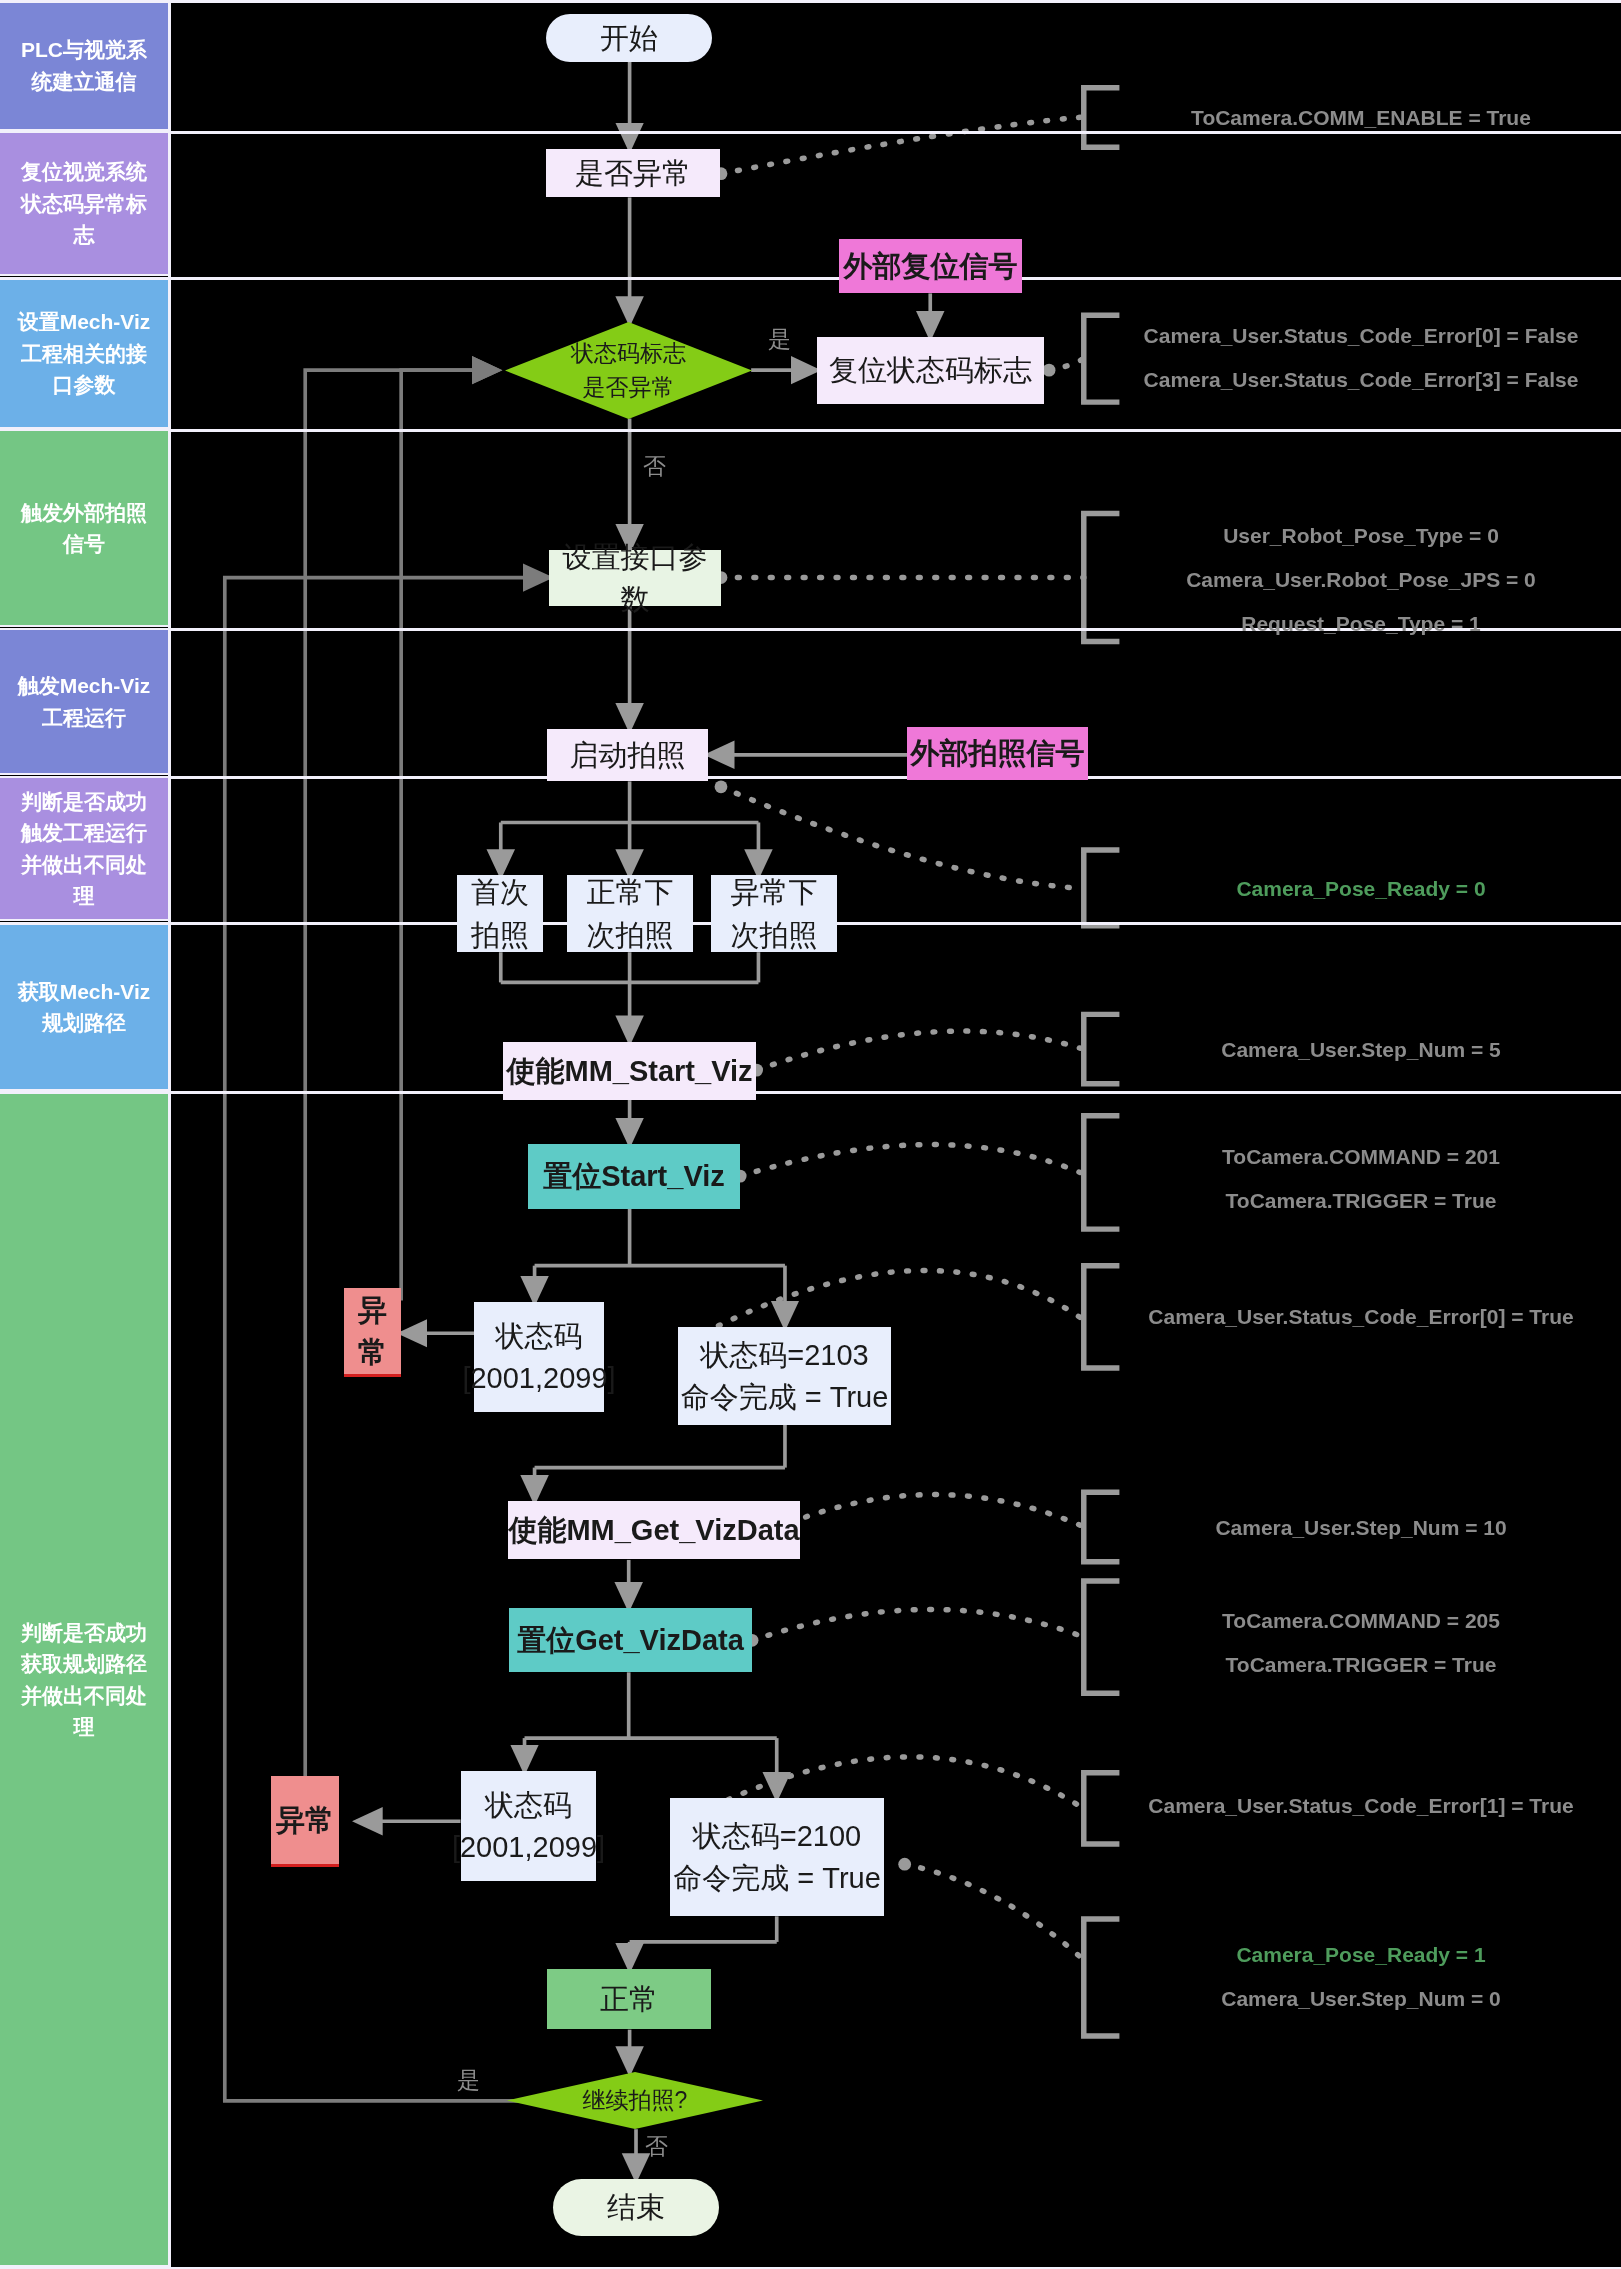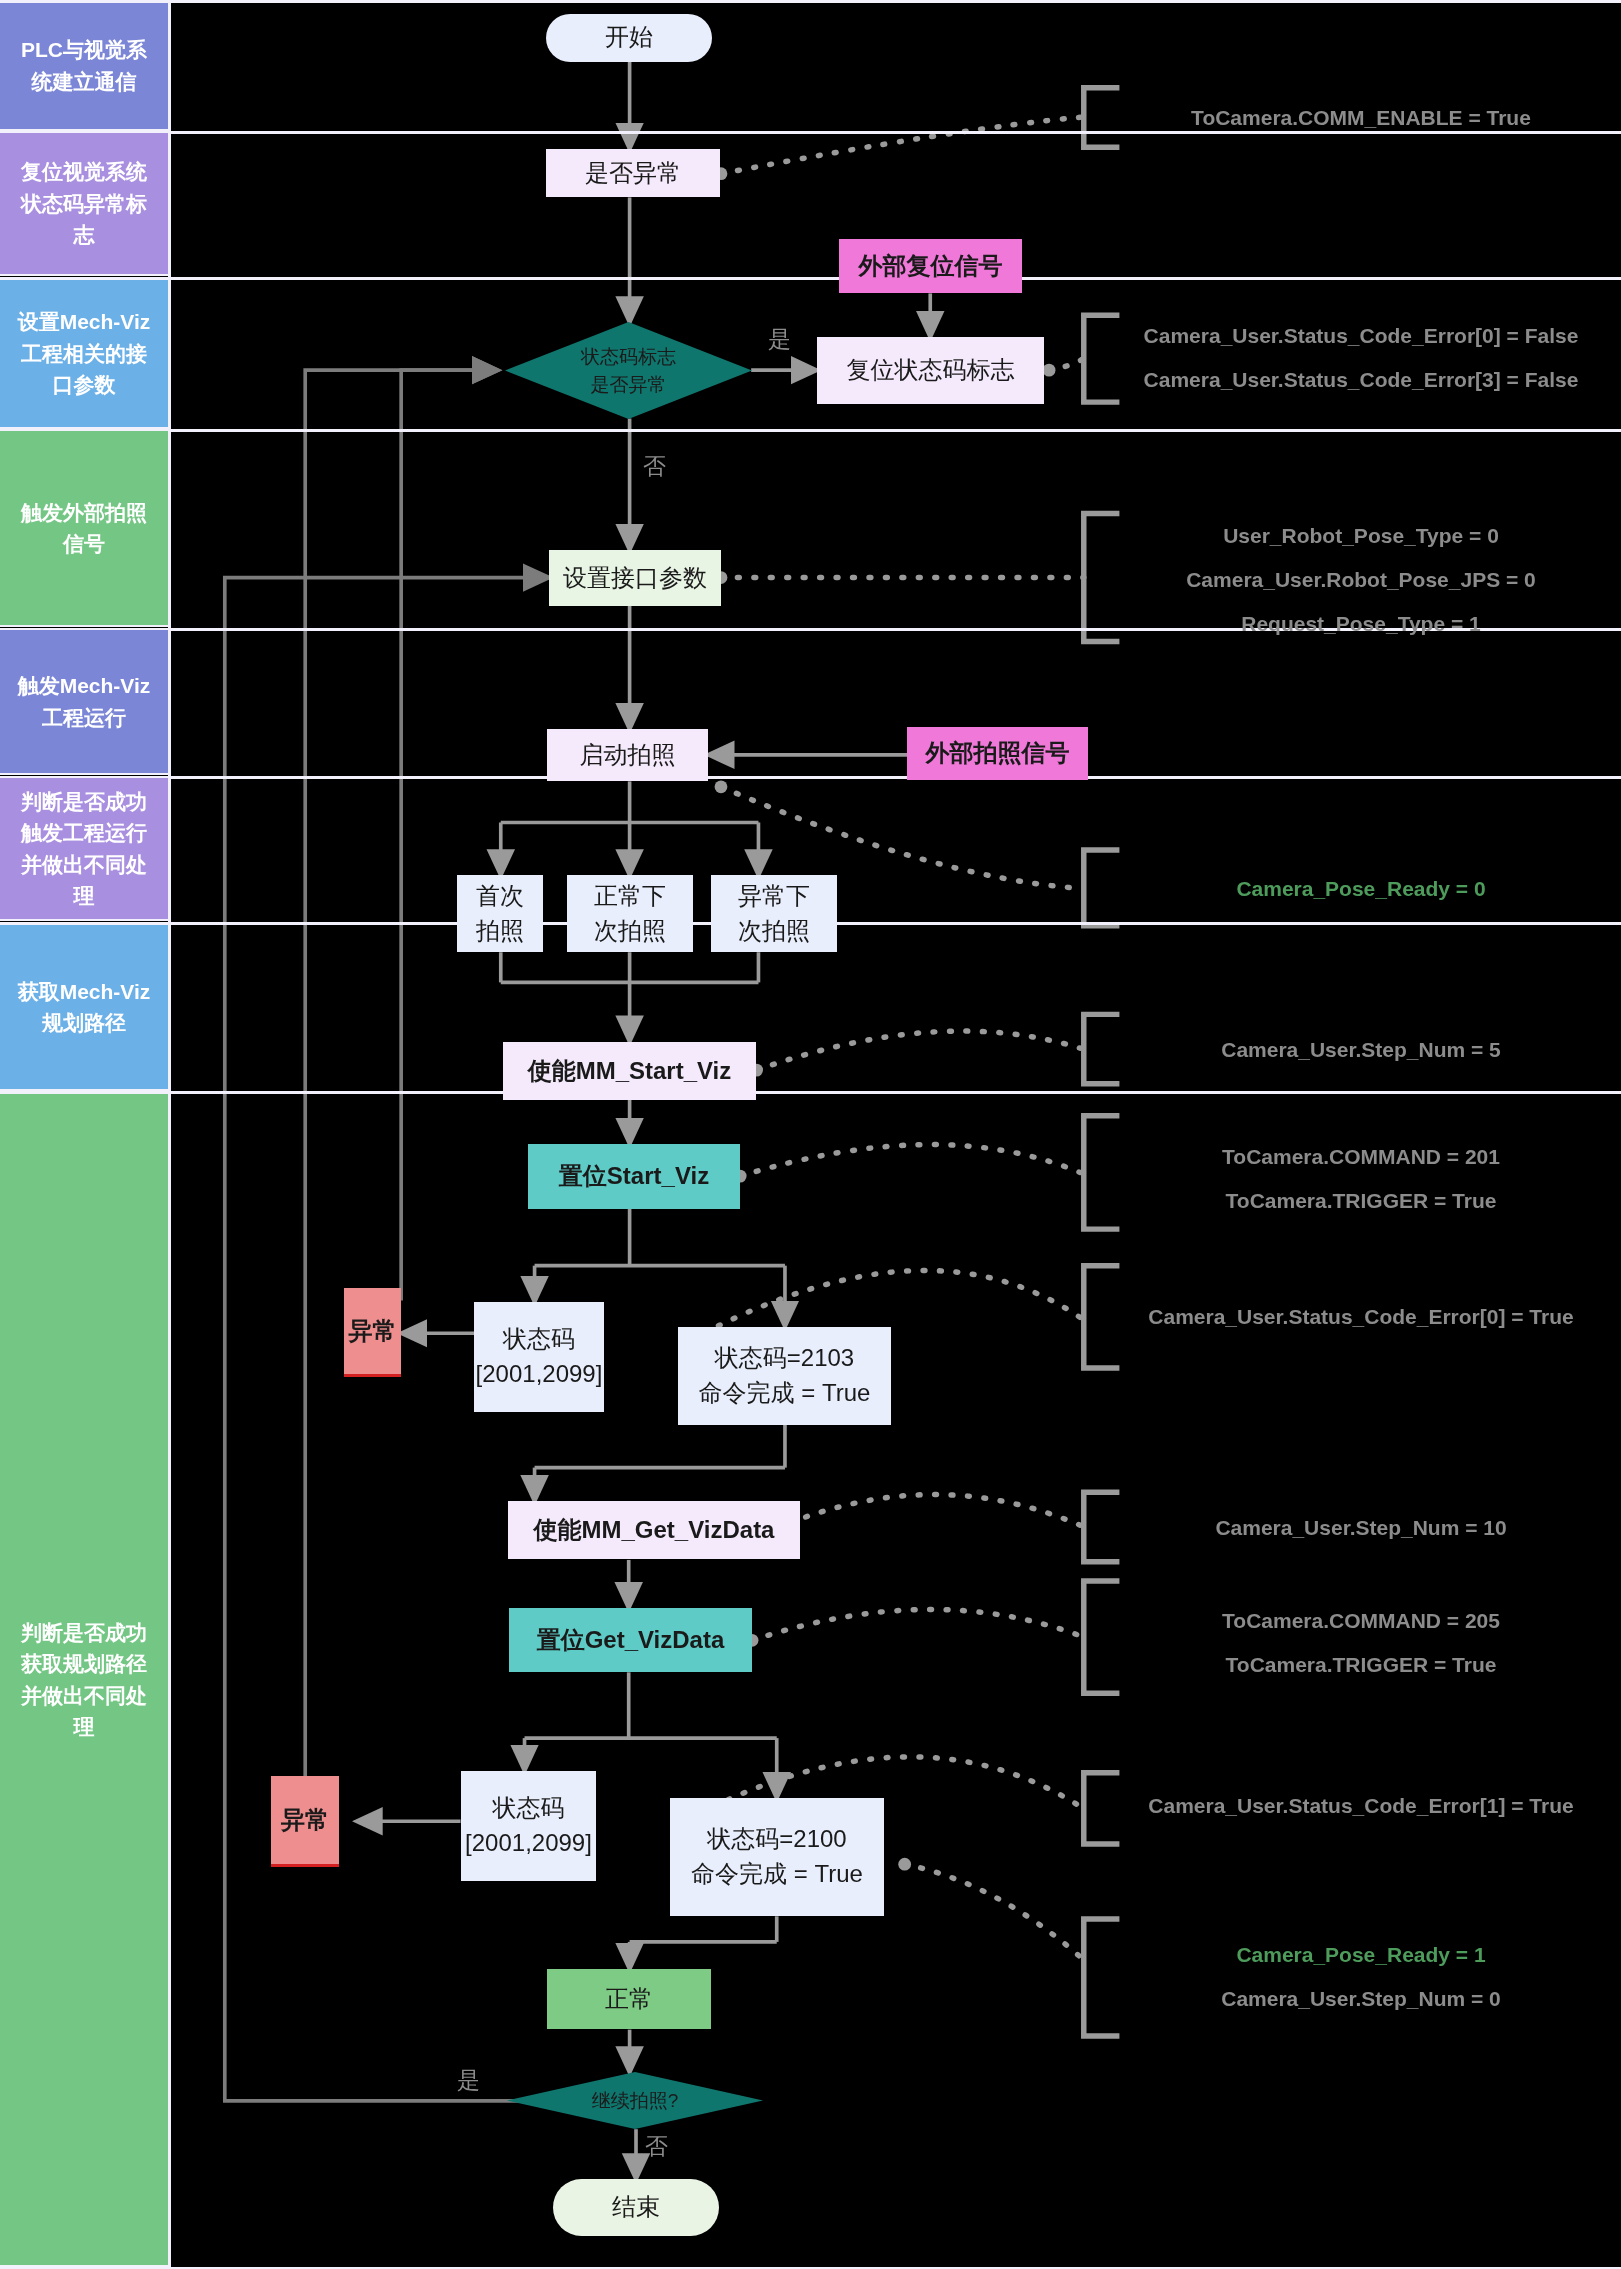--- a/index.html
+++ b/index.html
@@ -8,37 +8,37 @@
   #page svg{position:absolute;left:0;top:0;}
   .lane-label{
     position:absolute;left:0;width:168px;
     display:flex;align-items:center;justify-content:center;
     text-align:center;color:#fff;font-weight:bold;font-size:21px;
     line-height:1.5;box-sizing:border-box;padding:3.7px 11px;
     border-bottom:2.7px solid #f2f0fb;
   }
   .node{
     position:absolute;display:flex;align-items:center;justify-content:center;
-    text-align:center;box-sizing:border-box;font-size:24px;color:#1a1a1a;
+    text-align:center;box-sizing:border-box;font-size:29px;color:#1a1a1a;
     line-height:1.45;font-weight:normal;
   }
   .n-proc{background:#f5eafb;}
   .n-blue{background:#e8eefc;align-items:center;}
   .n-green-lt{background:#e8f4e4;}
   .n-teal{background:#5ecbc6;font-weight:bold;}
   .n-green{background:#7dcb85;}
   .n-red{background:#ef8e8e;border-bottom:3.7px solid #d42020;}
   .n-pink{background:#ef78d8;font-weight:bold;}
   .n-round{background:#e8eefc;border-radius:29px;}
   .n-round-g{background:#eaf4e4;border-radius:29px;}
   .n-bold{font-weight:bold;}
   .diamond{
     position:absolute;display:flex;align-items:center;justify-content:center;
-    text-align:center;font-size:19px;color:#1a1a1a;line-height:1.45;
-    background:#0f766e;
+    text-align:center;font-size:23px;color:#1a1a1a;line-height:1.45;
+    background:#84cc16;
     clip-path:polygon(50% 0%,100% 50%,50% 100%,0% 50%);
   }
   .ann{
     position:absolute;color:#8c8c8c;font-weight:bold;font-size:21px;
     white-space:nowrap;text-align:center;
   }
   .ann.green{color:#4e9c5c;}
   .edge-lbl{
     position:absolute;color:#8c8c8c;font-size:23px;font-weight:normal;
   }

